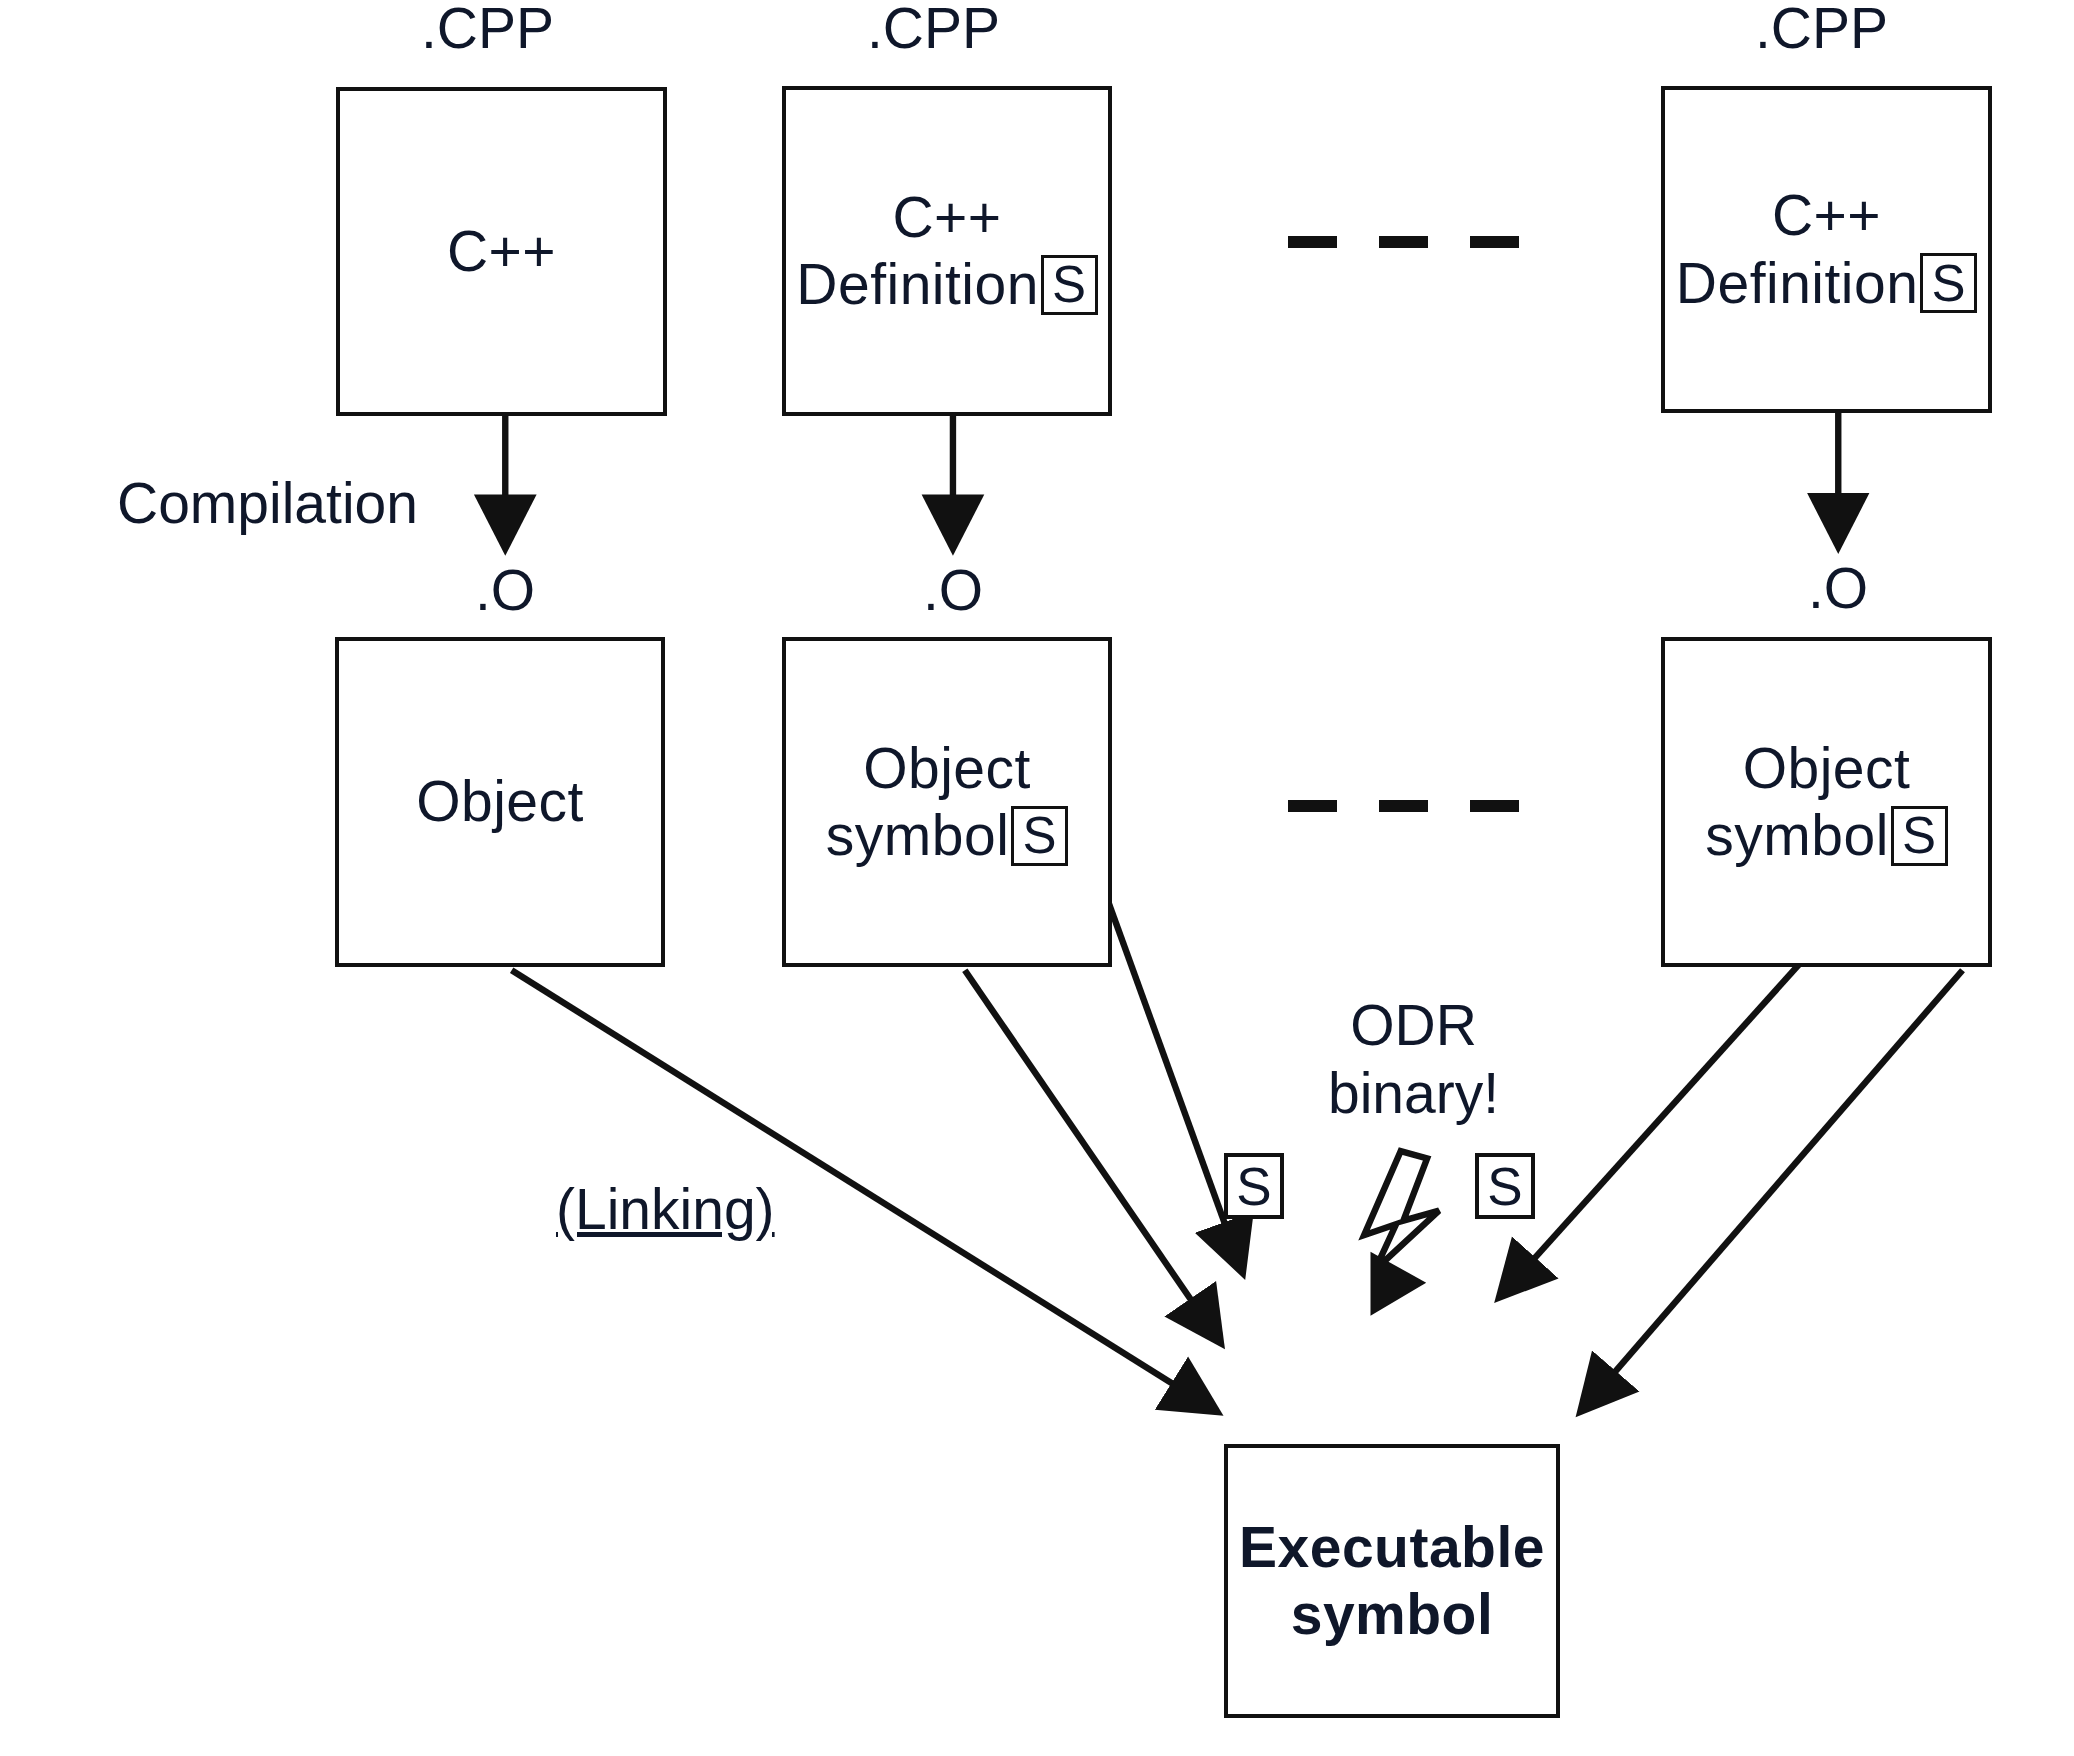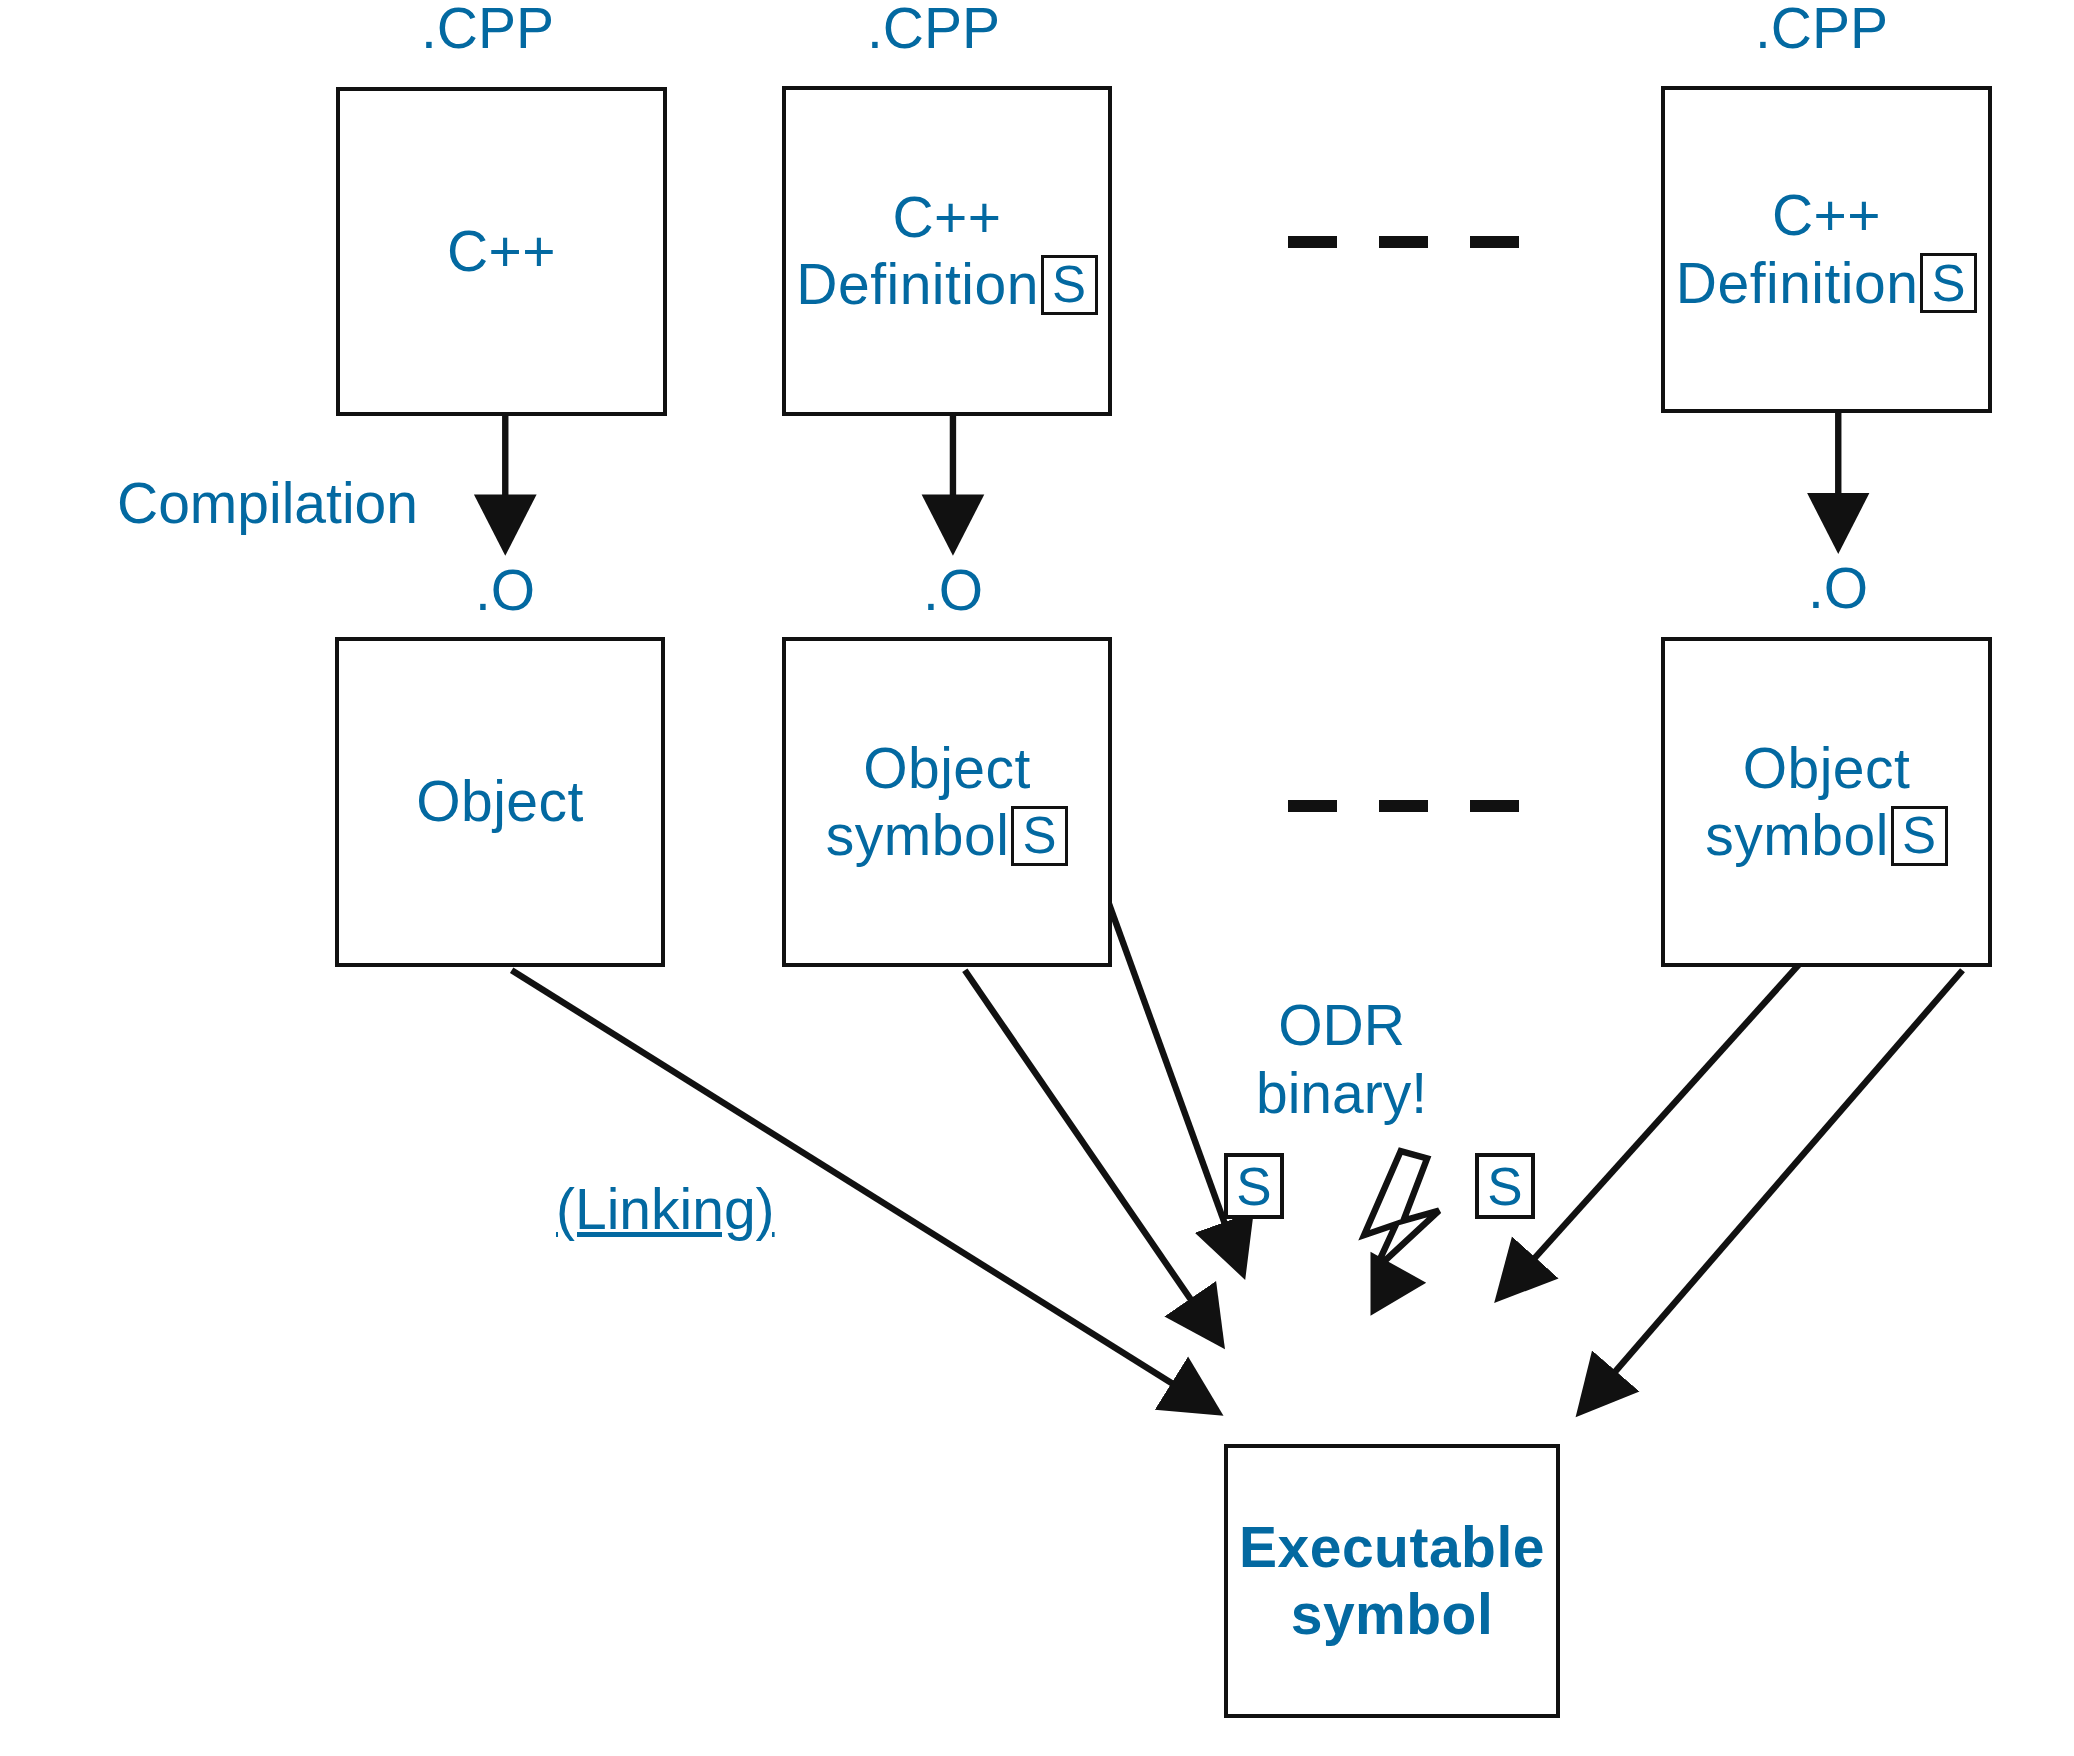--- a/index.html
+++ b/index.html
@@ -6,21 +6,21 @@
     margin: 0;
     padding: 0;
     background: #ffffff;
   }
   #stage {
     position: relative;
     width: 2038px;
     height: 1756px;
     background: #ffffff;
     font-family: "Liberation Sans", sans-serif;
-    color: #0369a1;
+    color: #0f172a;
     overflow: hidden;
   }
   #wires {
     position: absolute;
     left: 0;
     top: 0;
     width: 2074px;
     height: 1756px;
     pointer-events: none;
   }
@@ -208,21 +208,21 @@
   <div class="node-box" style="left:1661px; top:637px; width:331px; height:330px;">
     <div class="node-lines">
       <div class="node-line">Object</div>
       <div class="node-line">
         <span>symbol</span>
         <span class="sym-chip">S</span>
       </div>
     </div>
   </div>
 
-  <div class="odr-label" style="left:1256px; top:991px;">
+  <div class="odr-label" style="left:1328px; top:991px;">
     <div>ODR</div>
     <div>binary!</div>
   </div>
 
   <div class="loose-chip" style="left:1224px; top:1153px;">S</div>
 
   <div class="loose-chip" style="left:1475px; top:1153px;">S</div>
 
   <div class="caption" style="left:556px; top:1181px;text-decoration:underline;">(Linking)</div>
 

